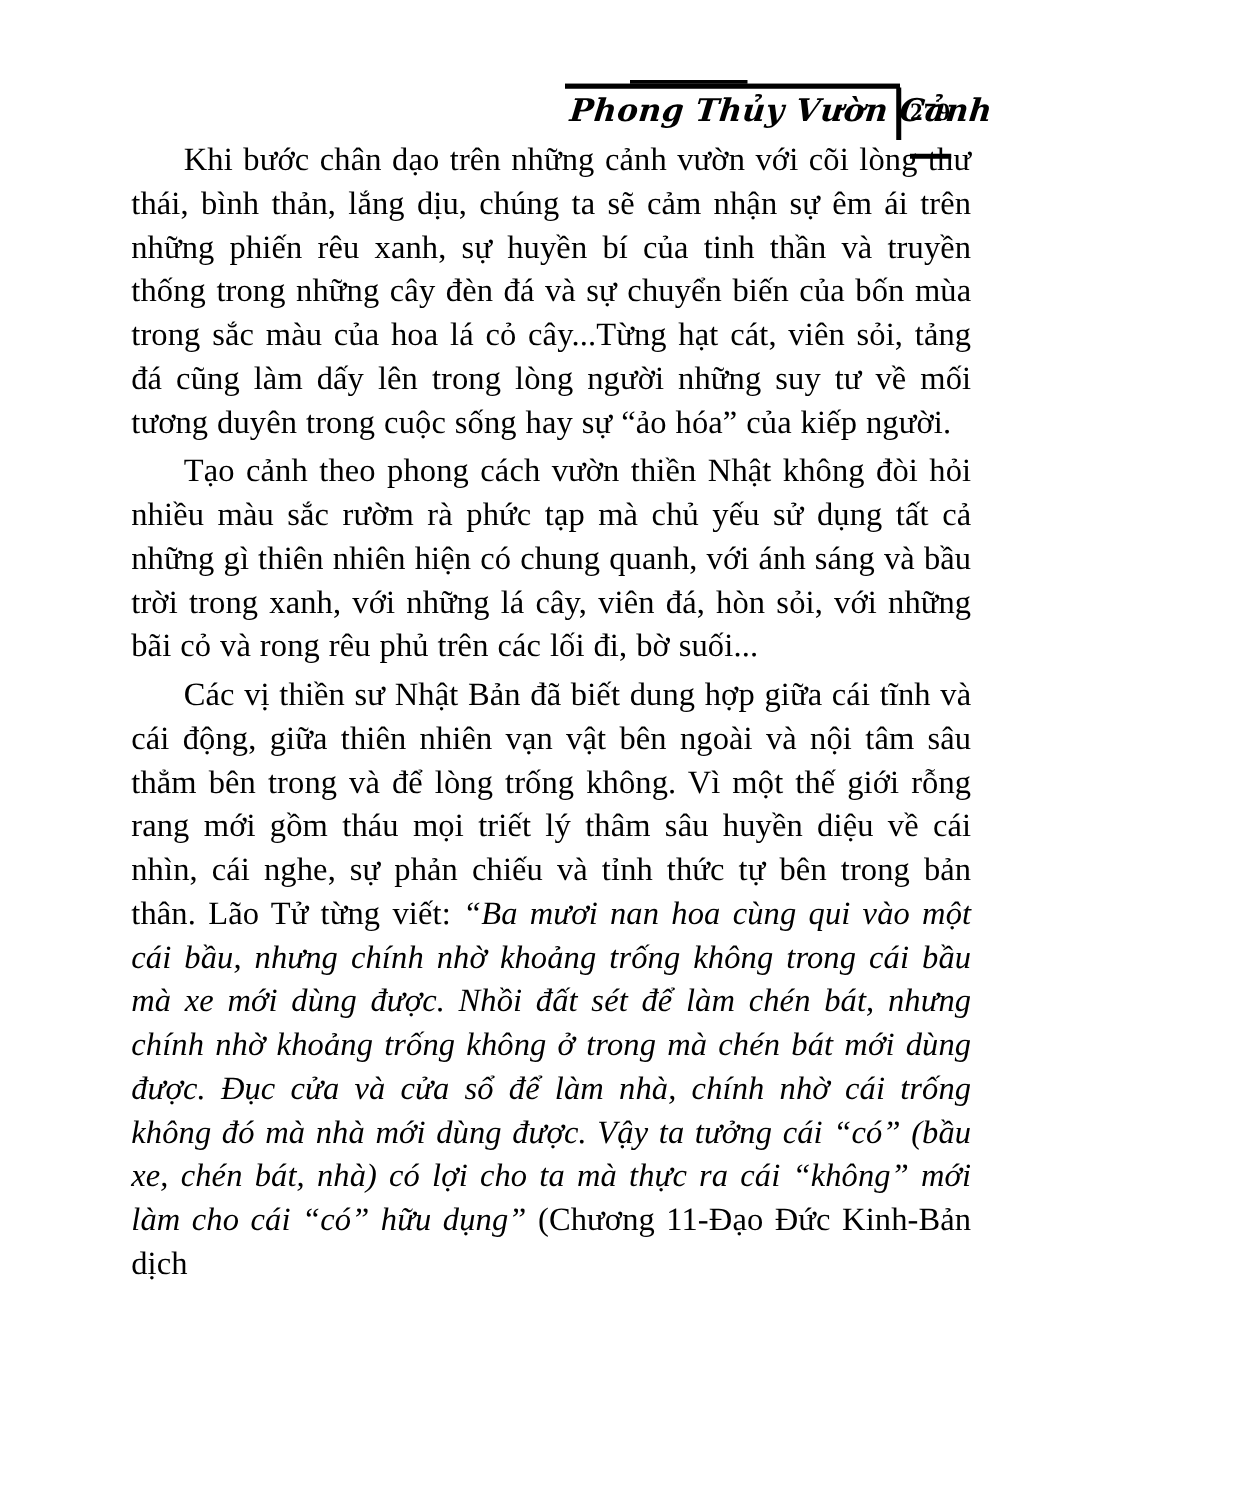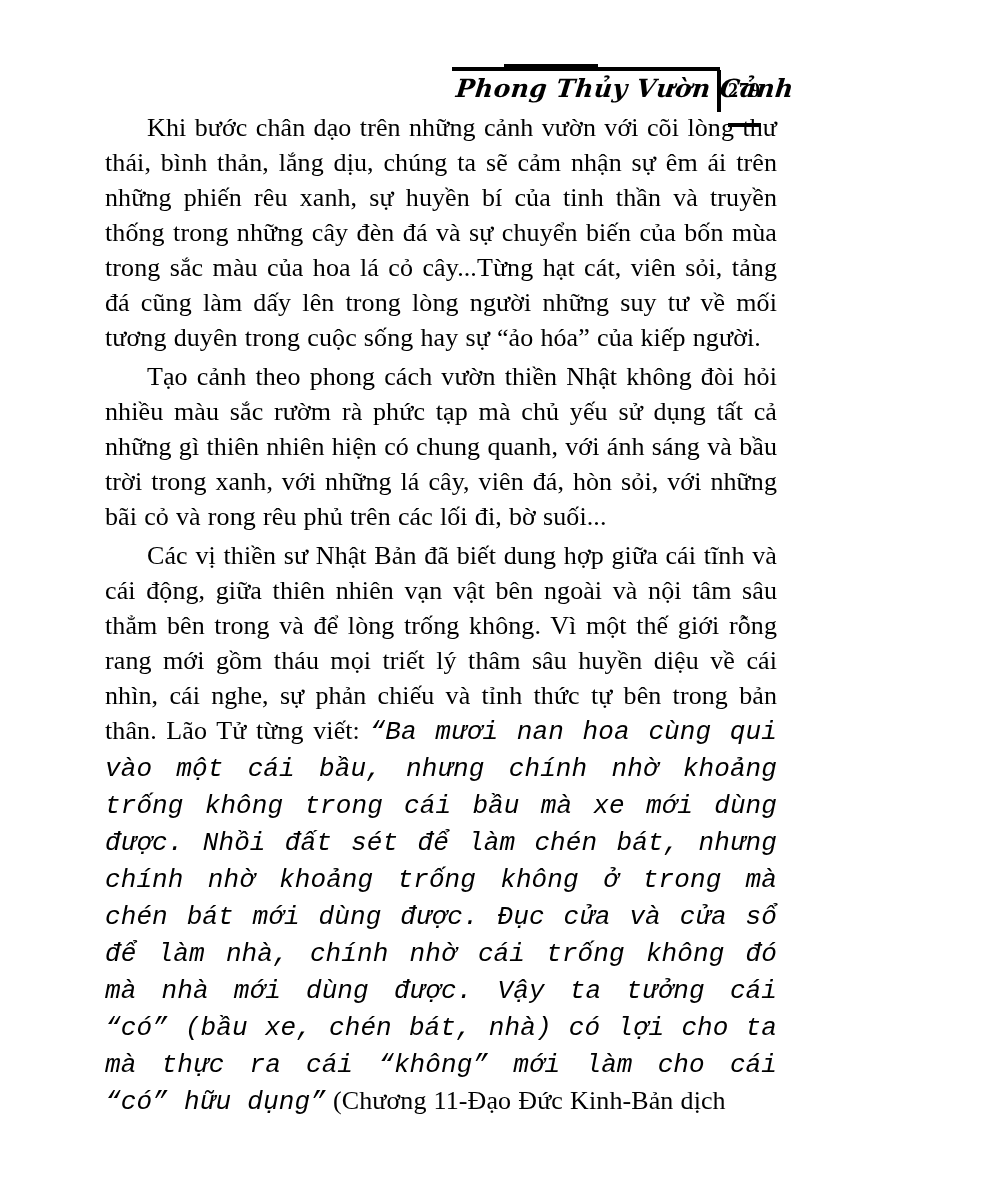--- a/index.html
+++ b/index.html
@@ -93,21 +93,20 @@
     font-size: 26px;
     line-height: 35px;
     letter-spacing: 0.1px;
     word-spacing: 0.5px;
   }
   p.para.last {
     margin-bottom: 0;
   }
   .quote-italic {
     font-style: italic;
-    font-family: Liberation Mono, monospace;
   }
   .nowrap-tail {
     font-style: normal;
   }
 </style>
 </head>
 <body>
 
 <div class="page">
 

